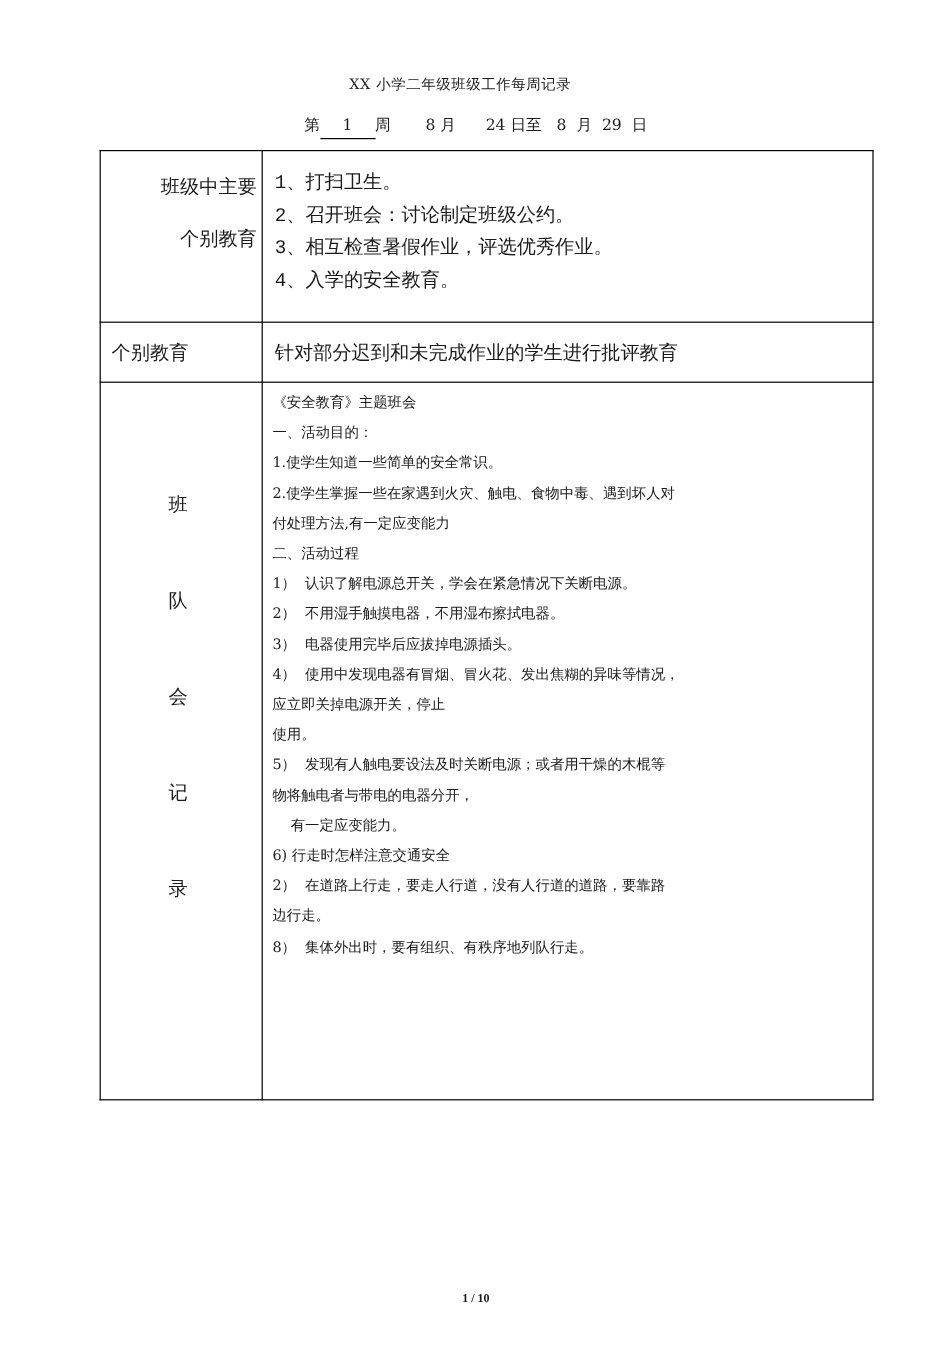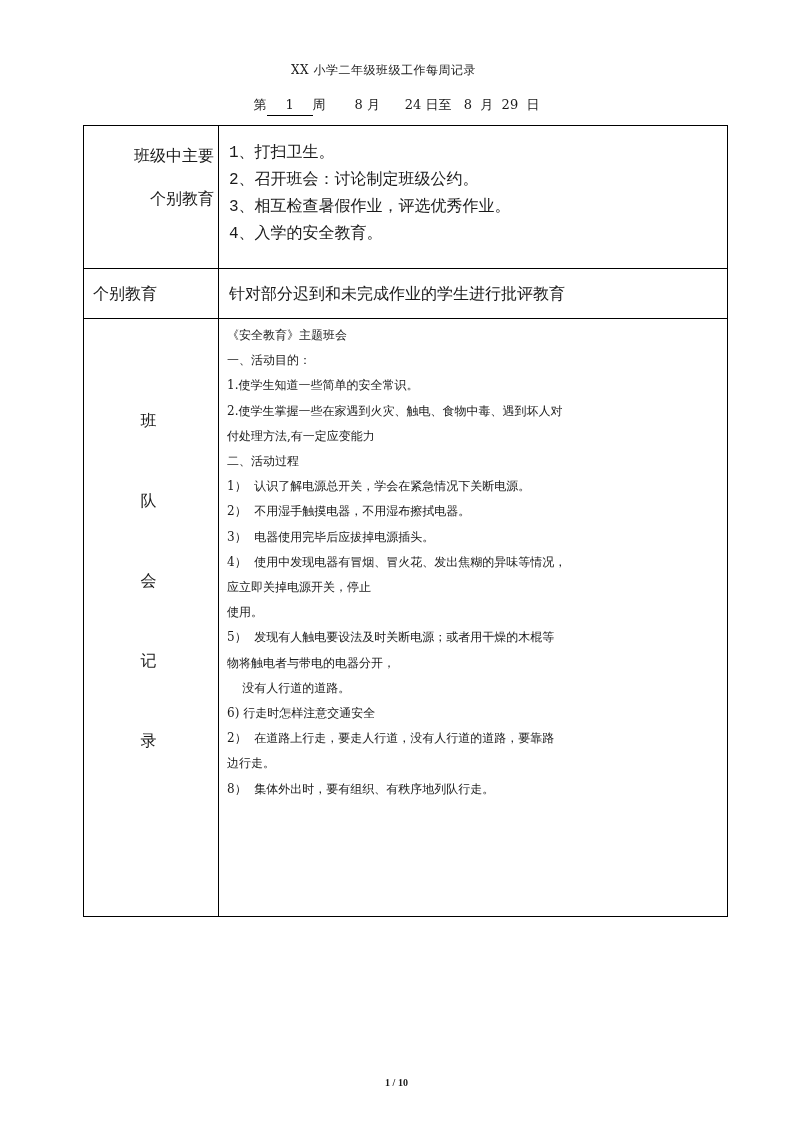--- a/index.html
+++ b/index.html
@@ -159,21 +159,21 @@
         <span class="line">付处理方法,有一定应变能力</span>
         <span class="line">二、活动过程</span>
         <span class="line">1）  认识了解电源总开关，学会在紧急情况下关断电源。</span>
         <span class="line">2）  不用湿手触摸电器，不用湿布擦拭电器。</span>
         <span class="line">3）  电器使用完毕后应拔掉电源插头。</span>
         <span class="line">4）  使用中发现电器有冒烟、冒火花、发出焦糊的异味等情况，</span>
         <span class="line">应立即关掉电源开关，停止</span>
         <span class="line">使用。</span>
         <span class="line">5）  发现有人触电要设法及时关断电源；或者用干燥的木棍等</span>
         <span class="line">物将触电者与带电的电器分开，</span>
-        <span class="line">    没有人行道的道路。</span>
+        <span class="line">    有一定应变能力。</span>
         <span class="line">6) 行走时怎样注意交通安全</span>
         <span class="line">2）  在道路上行走，要走人行道，没有人行道的道路，要靠路</span>
         <span class="line">边行走。</span>
         <span class="line">8）  集体外出时，要有组织、有秩序地列队行走。</span>
       </td>
     </tr>
   </tbody>
 </table>
 
 <div class="footer">1 / 10</div>

